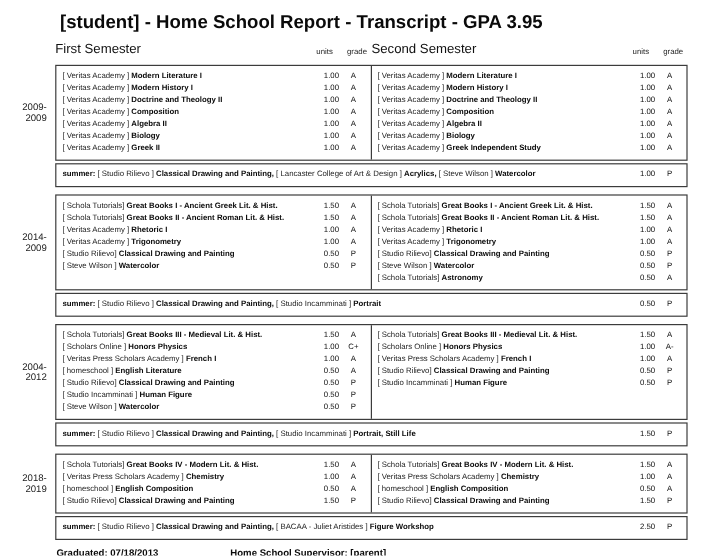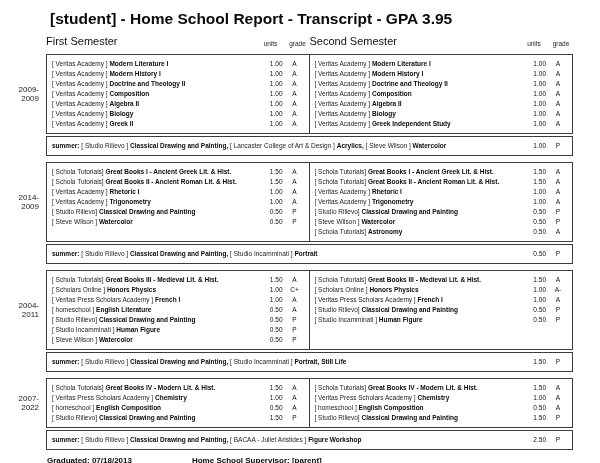--- a/index.html
+++ b/index.html
@@ -226,21 +226,21 @@
         <div class="summer-box">
           <span class="stext"><span class="sbold">summer:</span><span class="sreg"> [ Studio Rilievo ] </span><span class="sbold">Classical Drawing and Painting,</span><span class="sreg"> [ Studio Incamminati ] </span><span class="sbold">Portrait</span></span>
           <span class="units">0.50</span>
           <span class="grade">P</span>
         </div>
       </div>
       <div class="year-block">
         <div class="year-row">
           <div class="year-label">
             <div>2004-</div>
-            <div>2011</div>
+            <div>2012</div>
           </div>
           <div class="courses-box">
             <div class="sem-half firsthalf">
               <div class="crow">
                 <span class="ctext"><span class="provider">[ Schola Tutorials]</span> <span class="cname">Great Books III - Medieval Lit. &amp; Hist.</span></span>
                 <span class="units">1.50</span>
                 <span class="grade">A</span>
               </div>
               <div class="crow">
                 <span class="ctext"><span class="provider">[ Scholars Online ]</span> <span class="cname">Honors Physics</span></span>
@@ -304,22 +304,22 @@
         </div>
         <div class="summer-box">
           <span class="stext"><span class="sbold">summer:</span><span class="sreg"> [ Studio Rilievo ] </span><span class="sbold">Classical Drawing and Painting,</span><span class="sreg"> [ Studio Incamminati ] </span><span class="sbold">Portrait, Still Life</span></span>
           <span class="units">1.50</span>
           <span class="grade">P</span>
         </div>
       </div>
       <div class="year-block">
         <div class="year-row">
           <div class="year-label">
-            <div>2007-</div>
-            <div>2022</div>
+            <div>2018-</div>
+            <div>2019</div>
           </div>
           <div class="courses-box">
             <div class="sem-half firsthalf">
               <div class="crow">
                 <span class="ctext"><span class="provider">[ Schola Tutorials]</span> <span class="cname">Great Books IV - Modern Lit. &amp; Hist.</span></span>
                 <span class="units">1.50</span>
                 <span class="grade">A</span>
               </div>
               <div class="crow">
                 <span class="ctext"><span class="provider">[ Veritas Press Scholars Academy ]</span> <span class="cname">Chemistry</span></span>

